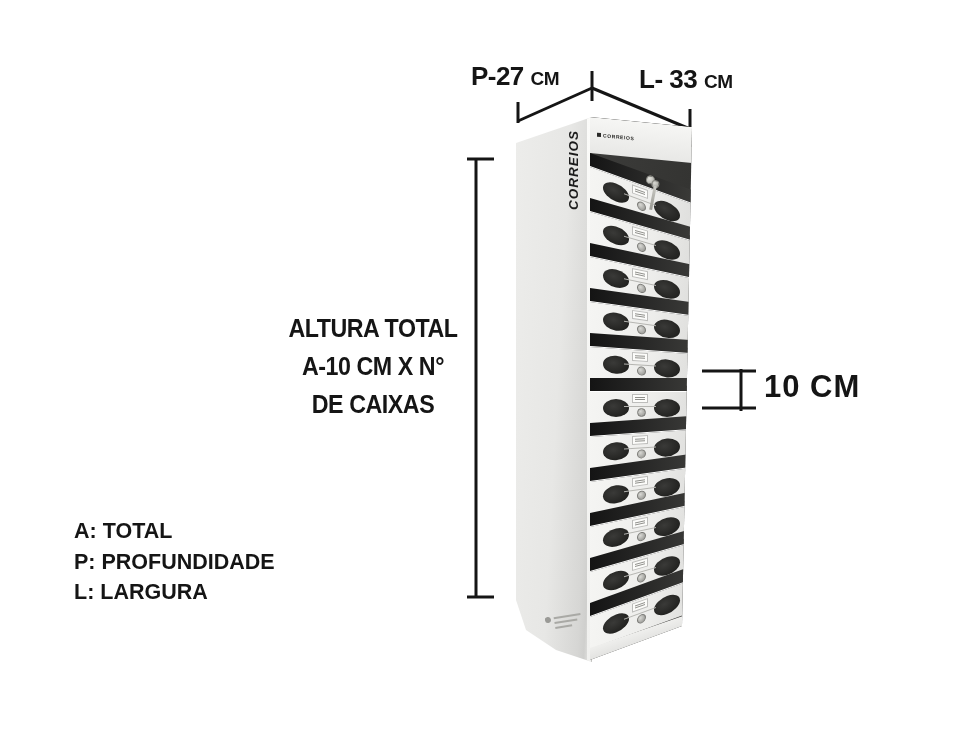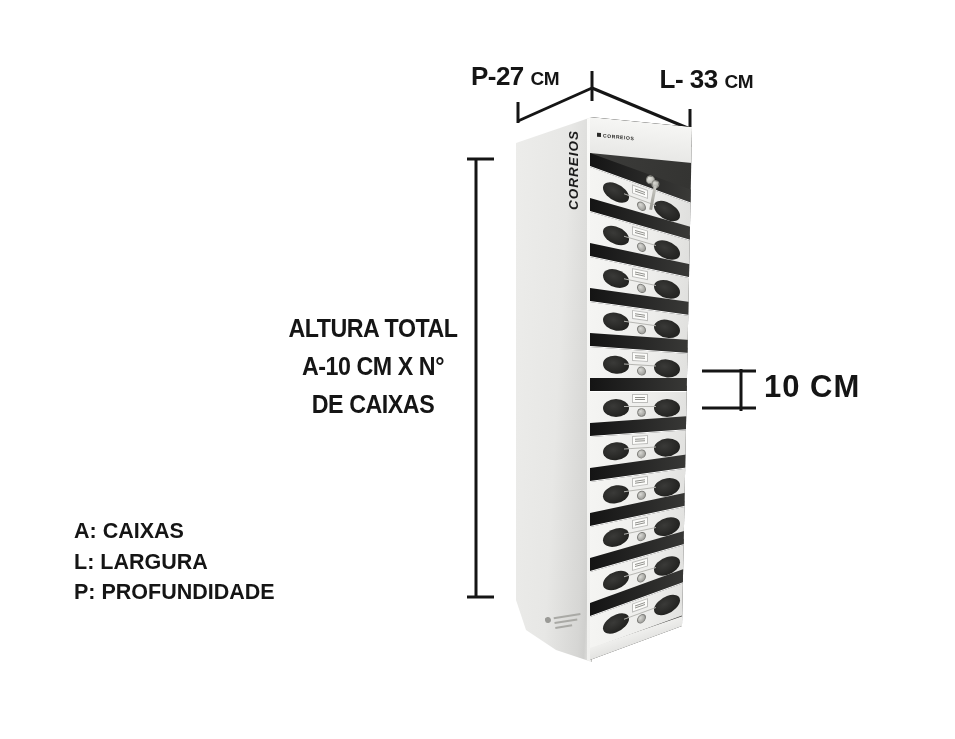--- a/index.html
+++ b/index.html
@@ -3,21 +3,21 @@
 <meta charset="utf-8">
 <style>
   html,body { margin:0; padding:0; background:#ffffff; }
   .canvas {
     position:relative; width:955px; height:739px; background:#ffffff;
     font-family:"Liberation Sans", sans-serif; color:#151515; overflow:hidden;
   }
   
   .dim-label { position:absolute; font-weight:bold; white-space:nowrap; color:#151515; }
   .lbl-depth  { left:450px; top:61px;  width:130px; text-align:center; font-size:26px; letter-spacing:-0.5px; }
-  .lbl-width  { left:613px; top:64px;  width:140px; text-align:right; font-size:26px; letter-spacing:-0.5px; }
+  .lbl-width  { left:639px; top:64px;  width:140px; text-align:left; font-size:26px; letter-spacing:-0.5px; }
   .unit-small { font-size:19px; }
   .lbl-height-note { left:280px; top:309px; width:186px; text-align:center;
                      font-size:25px; font-weight:bold; line-height:38px;
                      transform:scaleX(0.93); letter-spacing:-0.5px; }
   .lbl-10cm   { left:764px; top:369px; font-size:31px; letter-spacing:1px;text-align:right; }
   .legend     { position:absolute; left:74px; top:516px; font-weight:bold; font-size:21.5px; line-height:30.5px; }
   .legend div { white-space:nowrap; }
   svg.overlay { position:absolute; left:0; top:0; pointer-events:none; }
   svg.overlay line { stroke:#151515; stroke-width:3; }
   
@@ -126,23 +126,23 @@
     <span>L- 33</span>
     <span class="unit-small">CM</span>
   </div>
   <div class="dim-label lbl-height-note">
     <div>ALTURA TOTAL</div>
     <div>A-10 CM X N°</div>
     <div>DE CAIXAS</div>
   </div>
   <div class="dim-label lbl-10cm">10 CM</div>
   <div class="legend">
-    <div>A: CAIXAS</div>
+    <div>A: TOTAL</div>
+    <div>P: PROFUNDIDADE</div>
     <div>L: LARGURA</div>
-    <div>P: PROFUNDIDADE</div>
   </div>
 
   <div class="side-panel"></div>
   <div class="side-brand">CORREIOS</div>
   <div class="side-stamp">
     <span class="stamp-dot"></span>
     <span class="stamp-line sl1"></span>
     <span class="stamp-line sl2"></span>
     <span class="stamp-line sl3"></span>
   </div>

